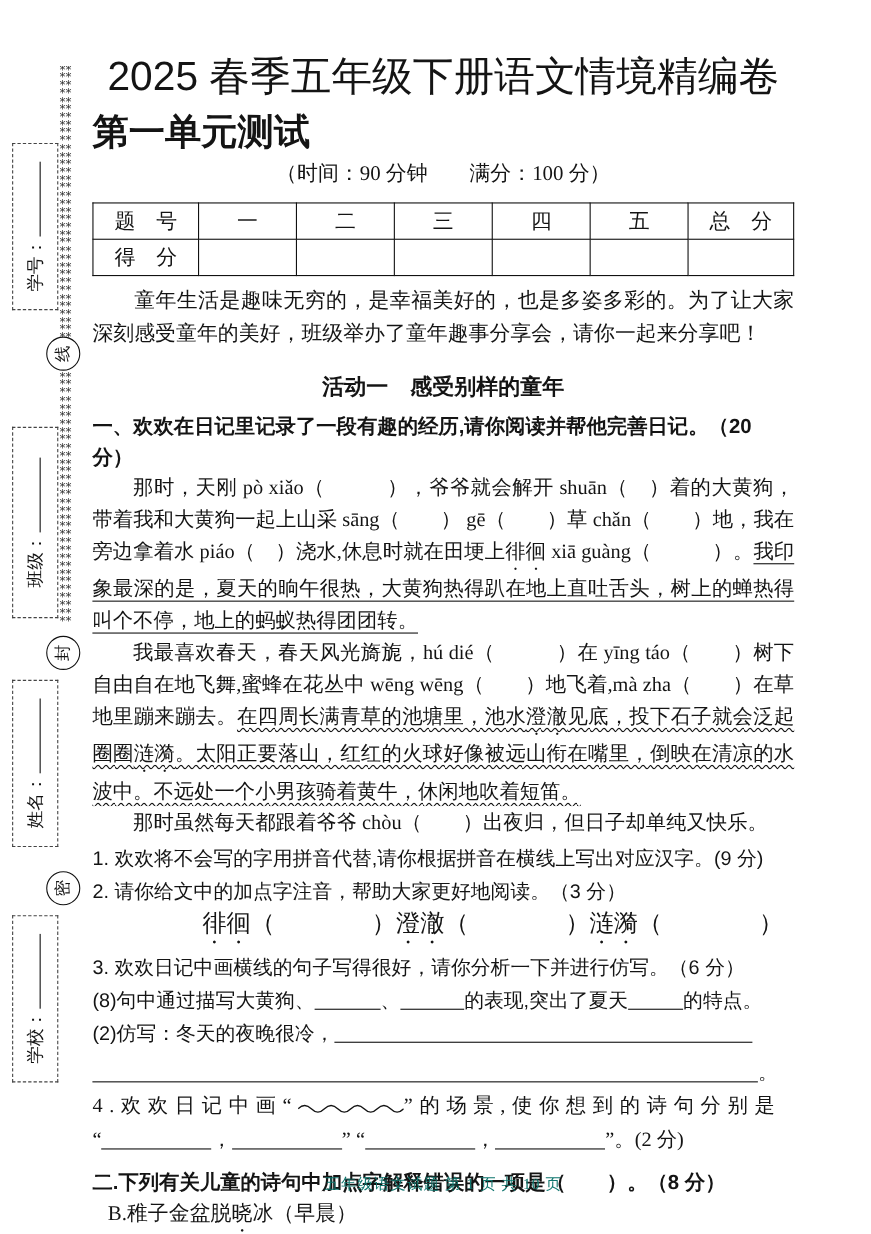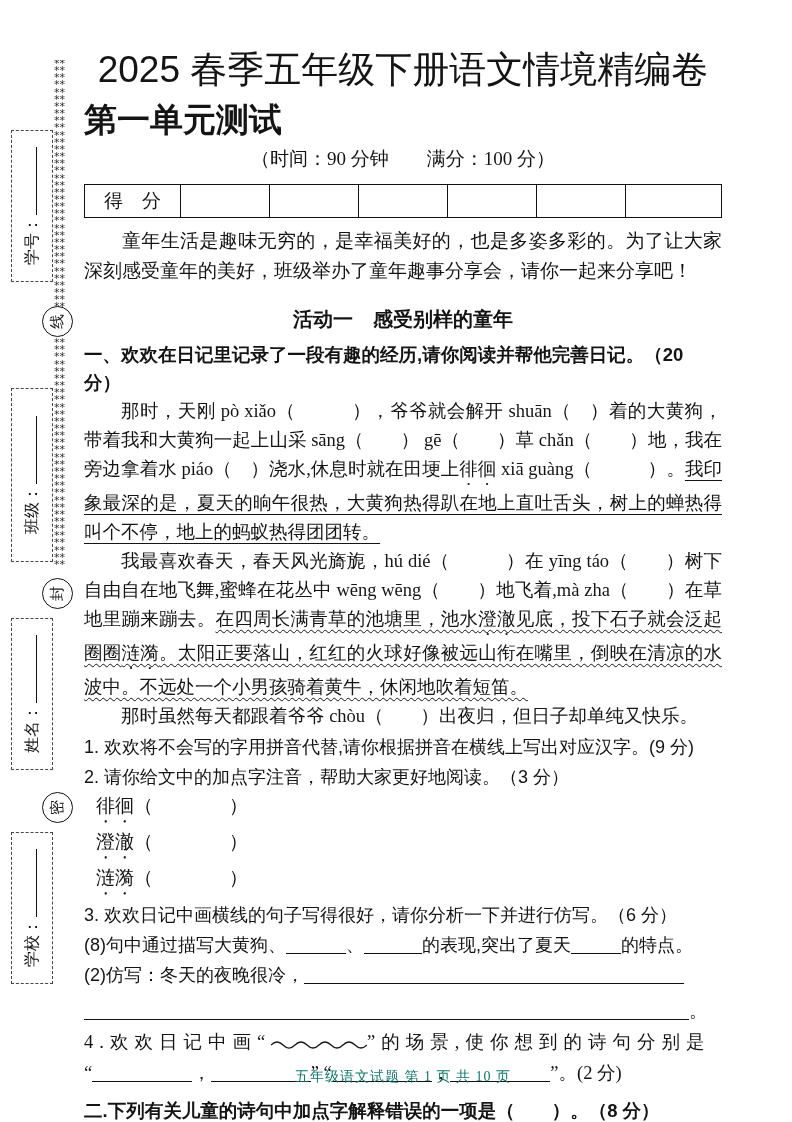--- a/index.html
+++ b/index.html
@@ -35,21 +35,21 @@
   .activity{font-family:"Liberation Sans",sans-serif;font-weight:bold;font-size:20px;line-height:28px;text-align:center;margin-top:5px;}
   .sec-heading{font-family:"Liberation Sans",sans-serif;font-weight:bold;font-size:18.5px;line-height:28px;margin-top:8px;}
   .diary p{font-size:18.5px;line-height:29px;text-align:justify;text-indent:2em;margin:0;}
   .u-solid{text-decoration:underline;text-decoration-thickness:1.2px;text-underline-offset:5px;}
   .u-wavy{text-decoration:underline wavy;text-decoration-thickness:1px;text-underline-offset:4px;}
   .dot{
     -webkit-text-emphasis:filled dot;-webkit-text-emphasis-position:under right;
     text-emphasis:filled dot;text-emphasis-position:under right;
   }
   .qline{font-family:"Liberation Sans",sans-serif;font-size:18px;line-height:28px;margin-top:2px;}
-  .q2row{display:flex;justify-content:flex-end;font-size:19px;line-height:30px;padding:0 10px 0 12px;flex-direction:column;}
+  .q2row{display:flex;justify-content:flex-end;font-size:22px;line-height:30px;padding:0 10px 0 12px;}
   .blank{display:inline-block;border-bottom:1.2px solid #111;height:17px;vertical-align:-3px;}
   .q4line1{font-size:18.5px;line-height:31px;letter-spacing:6px;margin-top:2px;}
   .q4line2{font-size:18.5px;line-height:31px;}
   .optrow{display:flex;justify-content:space-between;font-size:19px;line-height:29px;padding:0 34px 0 14px;}
   .footer{position:absolute;left:84px;top:1068px;width:638px;text-align:center;font-size:14px;color:#0f766e;letter-spacing:1px;}
   .wavesvg{vertical-align:-2px;}
 </style>
 </head>
 <body>
 
@@ -87,20 +87,29 @@
     <colgroup>
         <col style="width:96px">
         <col>
         <col>
         <col>
         <col>
         <col>
         <col style="width:96px">
       </colgroup>
     <tbody>
+        <tr>
+      <td>题　号</td>
+      <td>一</td>
+      <td>二</td>
+      <td>三</td>
+      <td>四</td>
+      <td>五</td>
+      <td>总　分</td>
+    </tr>
     <tr>
       <td>得　分</td>
       <td></td>
       <td></td>
       <td></td>
       <td></td>
       <td></td>
       <td></td>
     </tr>
   </tbody>

